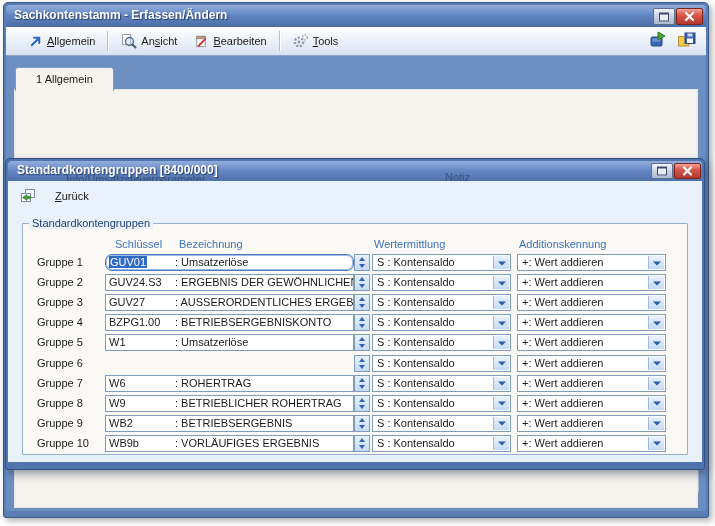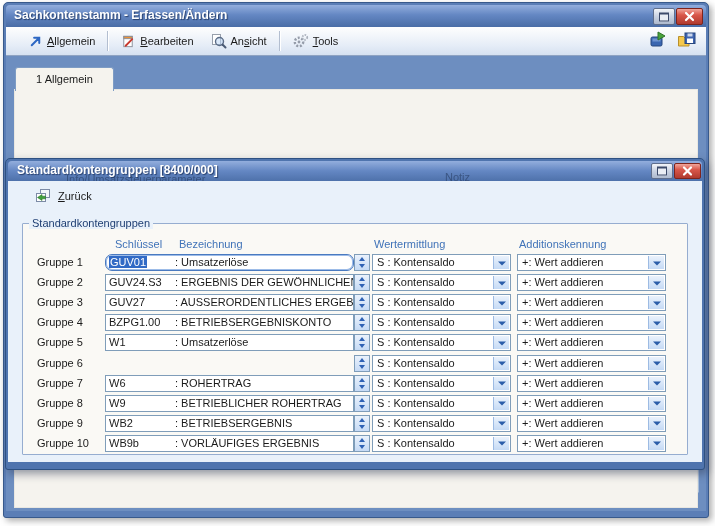--- a/index.html
+++ b/index.html
@@ -62,21 +62,21 @@
   .notiz-box{position:absolute;left:438px;top:450px;width:250px;height:36px;background:#fff;
     border:1px solid #9bb1d1;box-sizing:border-box;}
 
   
   .dialog{position:absolute;left:5px;top:158px;width:698px;height:310px;background:#4f74ae;
     border:1px solid #2e5182;border-radius:5px 5px 3px 3px;z-index:5;
     box-shadow:3px 4px 8px rgba(50,60,85,.5);}
   .dlg-titlebar{left:2px;top:2px;width:694px;}
   .ghost{position:absolute;color:rgba(32,52,88,.55);white-space:nowrap;}
   .dlg-client{position:absolute;left:2px;top:22px;width:694px;height:281px;background:#e9f1fa;}
-  .back-btn{position:absolute;left:22px;top:5px;display:flex;align-items:center;gap:6px;padding:2px 4px;}
+  .back-btn{position:absolute;left:7px;top:5px;display:flex;align-items:center;gap:18px;padding:2px 4px;}
   .back-btn u{text-decoration:underline;}
   .fs-groups{left:14px;top:42px;width:664px;height:230px;background:#faf9f5;}
   .fs-groups .fs-legend{background:#e9f1fa;}
   .col-head{position:absolute;top:14px;color:#4073b8;white-space:nowrap;}
 
   .g-row{position:absolute;left:0;width:100%;height:19px;}
   .g-label{position:absolute;left:14px;width:64px;line-height:17px;}
   .field{position:absolute;background:#fff;border:1px solid #7f9db9;height:17px;
     box-sizing:border-box;line-height:15px;white-space:nowrap;overflow:hidden;padding-top:0;}
   .keyfield{left:82px;width:249px;padding-left:3px;}
@@ -112,34 +112,34 @@
 
     <div class="toolbar">
       <div class="tb-item">
         <svg width="15" height="15" viewBox="0 0 16 16">
           <path d="M4 12 L12 4 M6.5 4 H12 V9.5" stroke="#2e68c4" stroke-width="2.1" fill="none" stroke-linecap="round"></path>
         </svg>
         <span><u>A</u>llgemein</span>
       </div>
       <div class="tb-sep"></div>
       <div class="tb-item">
+        <svg width="17" height="16" viewBox="0 0 17 16">
+          <rect x="2.5" y="1.5" width="8" height="10" fill="#fff" stroke="#98a0ac"></rect>
+          <circle cx="9.5" cy="8.5" r="4" fill="rgba(190,215,245,.55)" stroke="#5b6c86" stroke-width="1.4"></circle>
+          <path d="M12.5 11.5 L15.5 14.5" stroke="#4a5a74" stroke-width="2" stroke-linecap="round"></path>
+        </svg>
+        <span>An<u>s</u>icht</span>
+      </div>
+      <div class="tb-item">
         <svg width="16" height="15" viewBox="0 0 16 16">
           <rect x="3.5" y="2.5" width="9" height="11" fill="#fff" stroke="#8a8f98"></rect>
           <rect x="3.5" y="2.5" width="9" height="2.5" fill="#e9913a" stroke="#8a8f98"></rect>
           <path d="M5.5 12.5 L12.5 5.5" stroke="#c8392e" stroke-width="2" stroke-linecap="round"></path>
         </svg>
         <span><u>B</u>earbeiten</span>
-      </div>
-      <div class="tb-item">
-        <svg width="17" height="16" viewBox="0 0 17 16">
-          <rect x="2.5" y="1.5" width="8" height="10" fill="#fff" stroke="#98a0ac"></rect>
-          <circle cx="9.5" cy="8.5" r="4" fill="rgba(190,215,245,.55)" stroke="#5b6c86" stroke-width="1.4"></circle>
-          <path d="M12.5 11.5 L15.5 14.5" stroke="#4a5a74" stroke-width="2" stroke-linecap="round"></path>
-        </svg>
-        <span>An<u>s</u>icht</span>
       </div>
       <div class="tb-sep"></div>
       <div class="tb-item">
         <svg width="17" height="16" viewBox="0 0 17 16">
           <circle cx="7" cy="9" r="4.2" fill="none" stroke="#959ca9" stroke-width="2.4" stroke-dasharray="2 1.6"></circle>
           <circle cx="7" cy="9" r="1.4" fill="#959ca9"></circle>
           <circle cx="12.8" cy="4.4" r="2.4" fill="none" stroke="#aab0bb" stroke-width="1.8" stroke-dasharray="1.4 1.1"></circle>
         </svg>
         <span><u>T</u>ools</span>
       </div>

